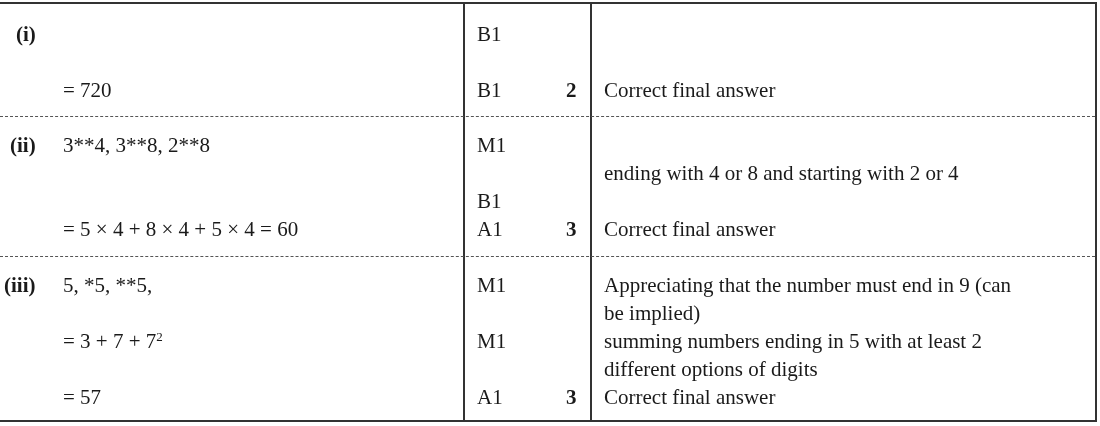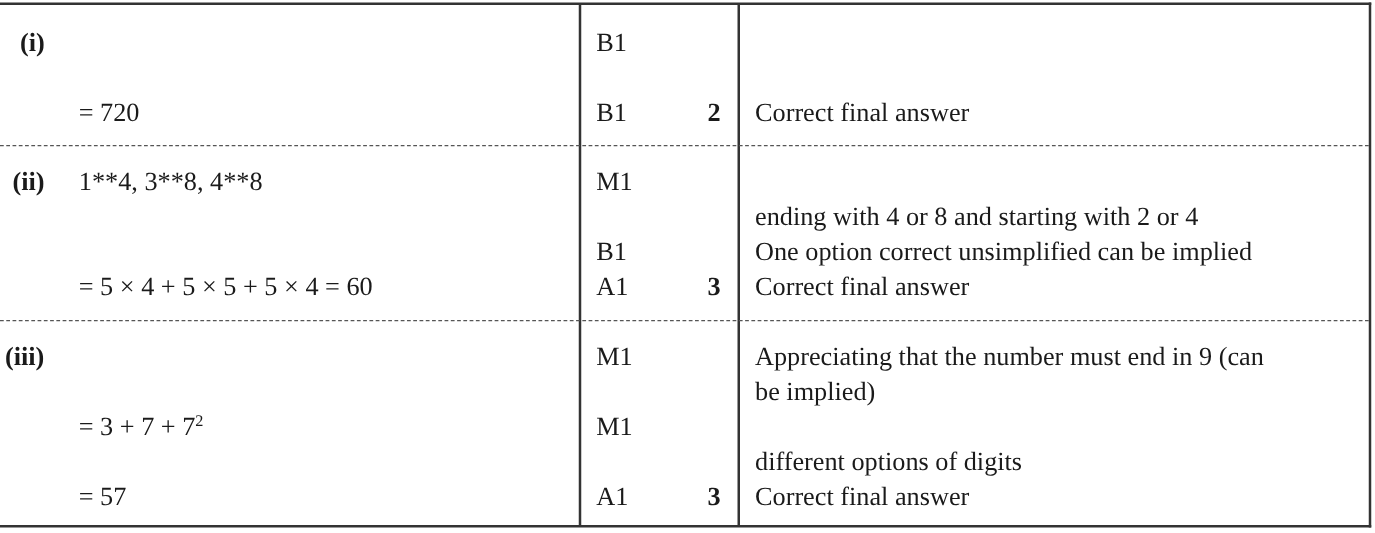--- a/index.html
+++ b/index.html
@@ -24,38 +24,39 @@
 
   <div class="t b" style="left:16px;top:16px">(i)</div>
   <div class="t" style="left:477px;top:16px">B1</div>
 
   <div class="t" style="left:63px;top:72px">= 720</div>
   <div class="t" style="left:477px;top:72px">B1</div>
   <div class="t b" style="left:566px;top:72px">2</div>
   <div class="t" style="left:604px;top:72px">Correct final answer</div>
 
   <div class="t b" style="left:10px;top:127px">(ii)</div>
-  <div class="t" style="left:63px;top:127px">1**4, 3**8, 4**8</div>
+  <div class="t" style="left:63px;top:127px">3**4, 3**8, 2**8</div>
   <div class="t" style="left:477px;top:127px">M1</div>
   <div class="t" style="left:604px;top:155px">ending with 4 or 8 and starting with 2 or 4</div>
 
   <div class="t" style="left:477px;top:183px">B1</div>
-  <div class="t" style="left:604px;top:183px">One option correct unsimplified can be implied</div>
 
-  <div class="t" style="left:63px;top:211px">= 5 × 4 + 5 × 5 + 5 × 4 = 60</div>
+  <div class="t" style="left:63px;top:211px">= 5 × 4 + 8 × 4 + 5 × 4 = 60</div>
   <div class="t" style="left:477px;top:211px">A1</div>
   <div class="t b" style="left:566px;top:211px">3</div>
   <div class="t" style="left:604px;top:211px">Correct final answer</div>
 
   <div class="t b" style="left:4px;top:267px">(iii)</div>
+  <div class="t" style="left:63px;top:267px">5, *5, **5,</div>
   <div class="t" style="left:477px;top:267px">M1</div>
   <div class="t" style="left:604px;top:267px">Appreciating that the number must end in 9 (can</div>
   <div class="t" style="left:604px;top:295px">be implied)</div>
 
   <div class="t" style="left:63px;top:323px"><span>= 3 + 7 + 7</span><sup>2</sup></div>
   <div class="t" style="left:477px;top:323px">M1</div>
+  <div class="t" style="left:604px;top:323px">summing numbers ending in 5 with at least 2</div>
   <div class="t" style="left:604px;top:351px">different options of digits</div>
 
   <div class="t" style="left:63px;top:379px">= 57</div>
   <div class="t" style="left:477px;top:379px">A1</div>
   <div class="t b" style="left:566px;top:379px">3</div>
   <div class="t" style="left:604px;top:379px">Correct final answer</div>
 </div>
 
 </body></html>

